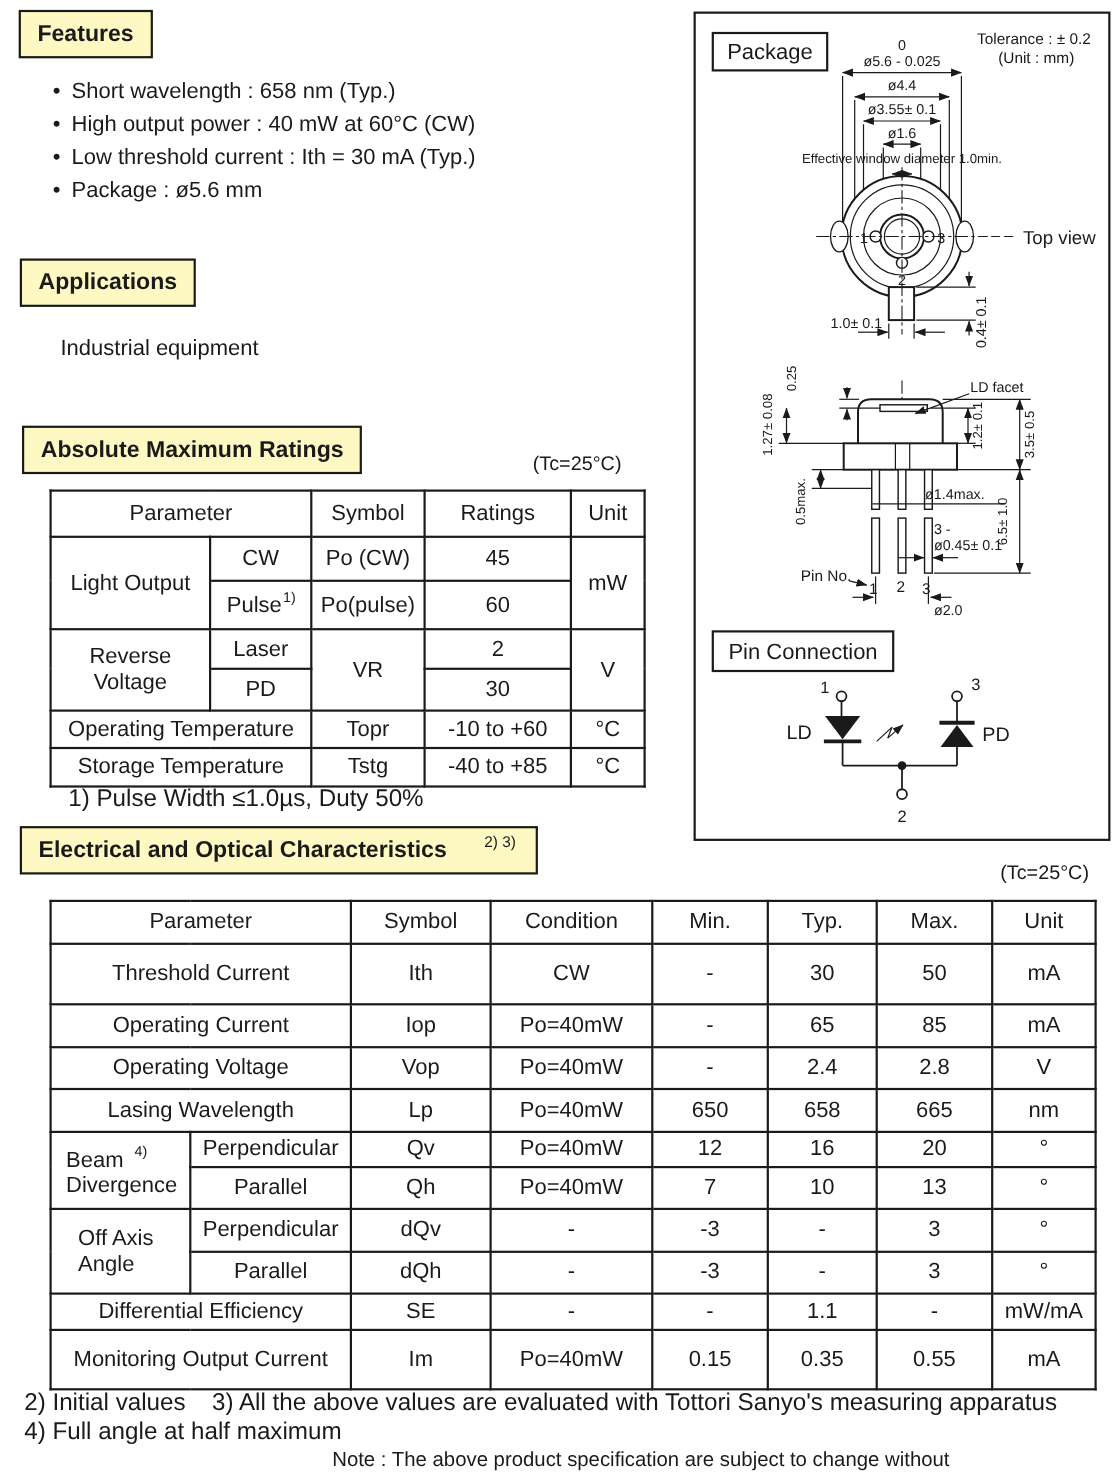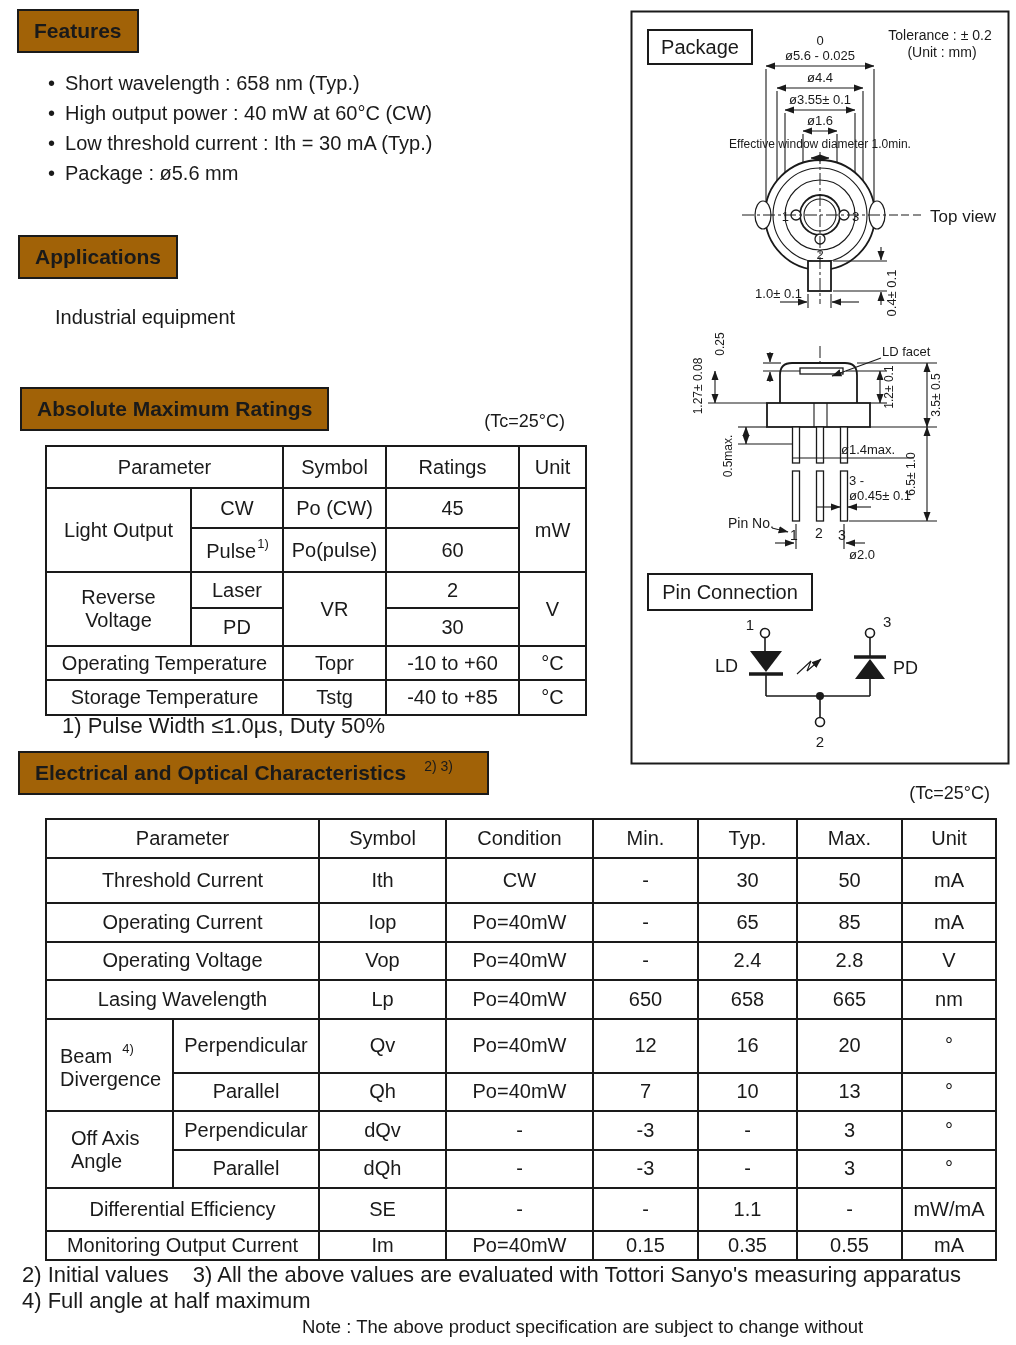--- a/index.html
+++ b/index.html
@@ -7,42 +7,42 @@
   body {
     position: relative;
     background: #ffffff;
     color: #1a1a1a;
     font-family: "Liberation Sans", sans-serif;
     overflow: hidden;
   }
   .abs { position: absolute; }
   .titlebox {
     border: 2px solid #1a1a1a;
-    background: #a16207;
+    background: #fef9c3;
     font-weight: bold;
     font-size: 21px;
     padding: 8px 15px;
     white-space: nowrap;
   }
   .plain { font-size: 20px; white-space: nowrap; }
   .bullet-line { font-size: 20px; line-height: 30px; white-space: nowrap; }
   .bullet-line .dot { margin-right: 10px; }
   .tcnote { font-size: 18px; text-align: right; white-space: nowrap; }
   table { border-collapse: collapse; table-layout: fixed; }
   td, th {
     border: 2px solid #1a1a1a;
     text-align: center;
     vertical-align: middle;
     font-size: 20px;
     font-weight: normal;
     padding: 0 2px;
     overflow: hidden;
   }
   sup.fnmark { font-size: 13px; position: relative; top: -2px; left: 1px; }
-  .eoc-sup { font-size: 14px; font-weight: normal; position: relative; top: -9px; margin-left: 18px; }
+  .eoc-sup { font-size: 14px; font-weight: normal; position: relative; top: -9px; margin-left: 34px; }
   .cell-beam, .cell-offaxis { text-align: left; }
   .cell-beam { padding-left: 13px; }
   .cell-offaxis { padding-left: 24px; }
   .cell-beam .line, .cell-offaxis .line { display: block; line-height: 23px; }
   .footline { font-size: 22px; white-space: nowrap; }
   .footline .gap { margin-left: 24px; }
   .note { font-size: 18.5px; text-align: left; white-space: nowrap; }
   svg text { fill: #1a1a1a; font-family: "Liberation Sans", sans-serif; }
   .ln   { stroke: #1a1a1a; stroke-width: 1.8; fill: none; }
   .lnf  { stroke: #1a1a1a; stroke-width: 1.8; fill: #fff; }
@@ -149,21 +149,21 @@
   <tbody>
       <tr style="height:39px">
     <th colspan="2">Parameter</th>
     <th>Symbol</th>
     <th>Condition</th>
     <th>Min.</th>
     <th>Typ.</th>
     <th>Max.</th>
     <th>Unit</th>
   </tr>
-  <tr style="height:45px">
+  <tr style="height:55px">
     <td colspan="2">Threshold Current</td>
     <td>Ith</td>
     <td>CW</td>
     <td>-</td>
     <td>30</td>
     <td>50</td>
     <td>mA</td>
   </tr>
   <tr style="height:38.5px">
     <td colspan="2">Operating Current</td>
@@ -185,21 +185,21 @@
   </tr>
   <tr style="height:38.5px">
     <td colspan="2">Lasing Wavelength</td>
     <td>Lp</td>
     <td>Po=40mW</td>
     <td>650</td>
     <td>658</td>
     <td>665</td>
     <td>nm</td>
   </tr>
-  <tr style="height:54px">
+  <tr style="height:32px">
     <td rowspan="2" class="cell-beam">
       <span class="line"><span>Beam</span><sup class="fnmark" style="margin-left:9px">4)</sup></span>
       <span class="line">Divergence</span>
     </td>
     <td>Perpendicular</td>
     <td>Qv</td>
     <td>Po=40mW</td>
     <td>12</td>
     <td>16</td>
     <td>20</td>
@@ -229,30 +229,30 @@
   </tr>
   <tr style="height:38.5px">
     <td>Parallel</td>
     <td>dQh</td>
     <td>-</td>
     <td>-3</td>
     <td>-</td>
     <td>3</td>
     <td>°</td>
   </tr>
-  <tr style="height:43px">
+  <tr style="height:33px">
     <td colspan="2">Differential Efficiency</td>
     <td>SE</td>
     <td>-</td>
     <td>-</td>
     <td>1.1</td>
     <td>-</td>
     <td>mW/mA</td>
   </tr>
-  <tr style="height:29px">
+  <tr style="height:54px">
     <td colspan="2">Monitoring Output Current</td>
     <td>Im</td>
     <td>Po=40mW</td>
     <td>0.15</td>
     <td>0.35</td>
     <td>0.55</td>
     <td>mA</td>
   </tr>
 </tbody>
   </table>

